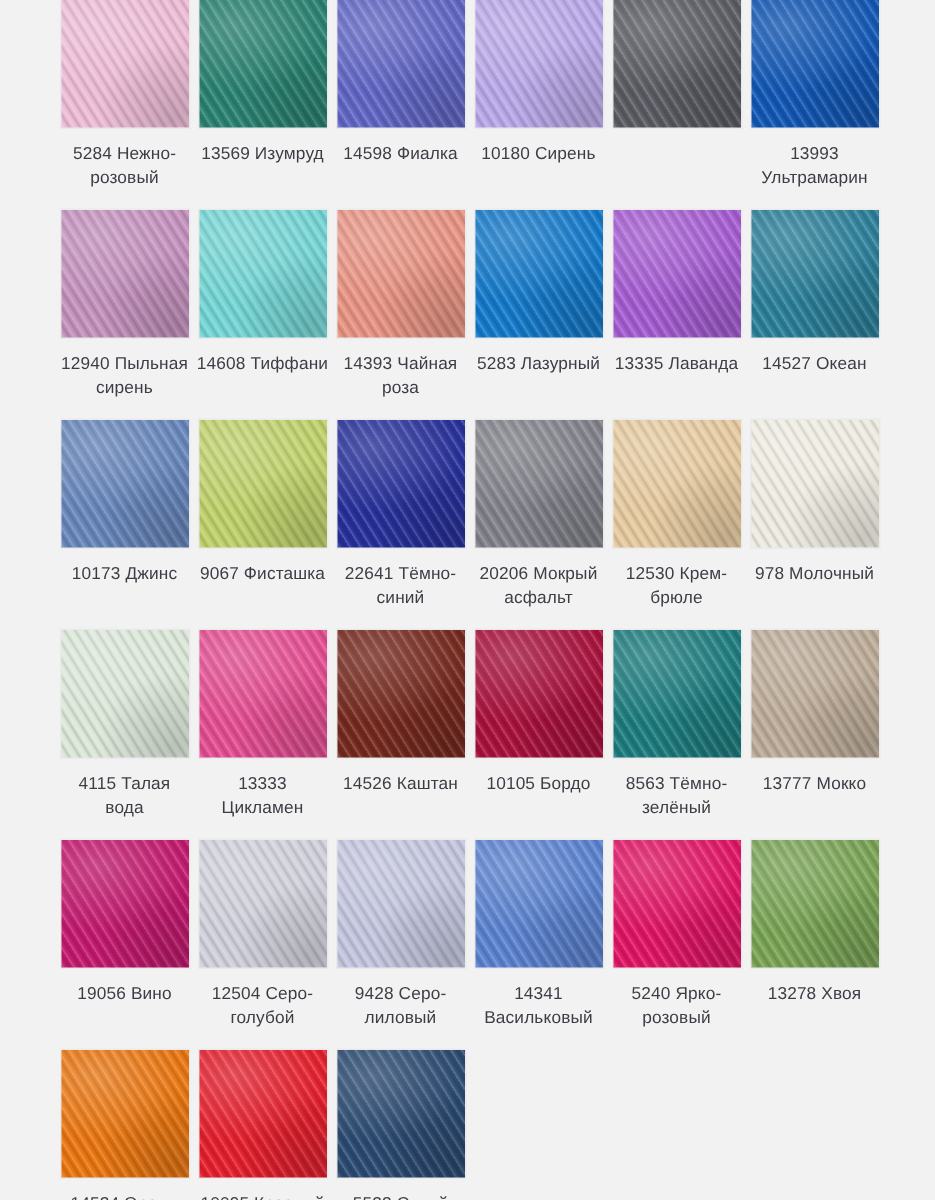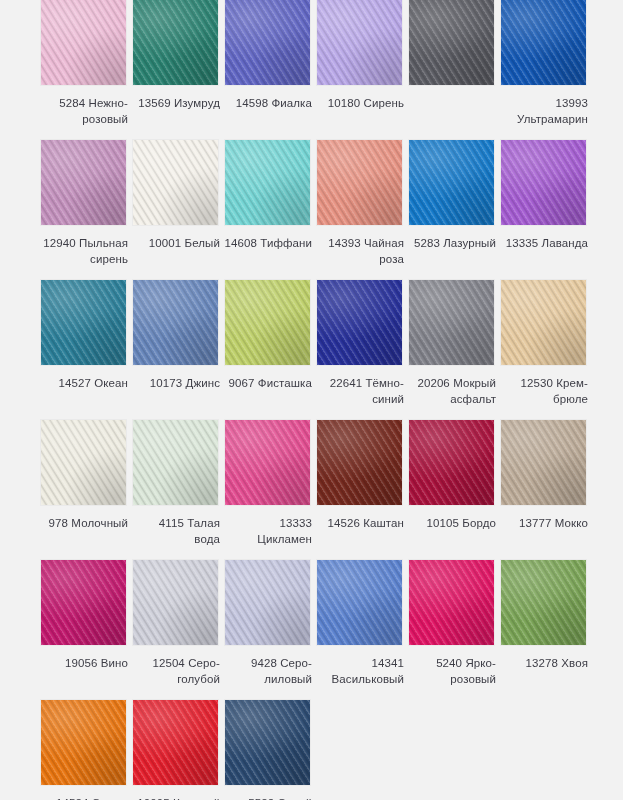--- a/index.html
+++ b/index.html
@@ -59,21 +59,21 @@
     content: "";
     position: absolute;
     inset: 0;
     background-image:
       radial-gradient(ellipse 120% 85% at 28% 20%, rgba(255,255,255,0.20), rgba(255,255,255,0) 62%),
       radial-gradient(ellipse 100% 100% at 88% 92%, rgba(0,0,0,0.16), rgba(0,0,0,0) 60%);
   }
   .swatch-label {
     margin-top: 10px;
     width: 90px;
-    text-align: right;
+    text-align: center;
     font-size: 11.5px;
     line-height: 16px;
     letter-spacing: 0.1px;
     color: #3d3d46;
     word-wrap: break-word;
   }
 </style>
 </head>
 <body style="background: rgb(242, 242, 242);">
 
@@ -99,24 +99,20 @@
     </div>
     <div class="swatch-cell">
       <div class="swatch-chip" style="background: rgb(18, 87, 180);"></div>
       <div class="swatch-label">13993 Ультрамарин</div>
     </div>
     <div class="swatch-cell">
       <div class="swatch-chip" style="background: rgb(195, 145, 189);"></div>
       <div class="swatch-label">12940 Пыльная сирень</div>
     </div>
     <div class="swatch-cell">
-      <div class="swatch-chip" style="background: rgb(244, 241, 234);"></div>
-      <div class="swatch-label">10001 Белый</div>
-    </div>
-    <div class="swatch-cell">
       <div class="swatch-chip" style="background: rgb(116, 213, 212);"></div>
       <div class="swatch-label">14608 Тиффани</div>
     </div>
     <div class="swatch-cell">
       <div class="swatch-chip" style="background: rgb(231, 147, 131);"></div>
       <div class="swatch-label">14393 Чайная роза</div>
     </div>
     <div class="swatch-cell">
       <div class="swatch-chip" style="background: rgb(20, 121, 201);"></div>
       <div class="swatch-label">5283 Лазурный</div>
@@ -161,20 +157,24 @@
       <div class="swatch-chip" style="background: rgb(227, 77, 145);"></div>
       <div class="swatch-label">13333 Цикламен</div>
     </div>
     <div class="swatch-cell">
       <div class="swatch-chip" style="background: rgb(117, 41, 30);"></div>
       <div class="swatch-label">14526 Каштан</div>
     </div>
     <div class="swatch-cell">
       <div class="swatch-chip" style="background: rgb(168, 17, 60);"></div>
       <div class="swatch-label">10105 Бордо</div>
+    </div>
+    <div class="swatch-cell">
+      <div class="swatch-chip" style="background: rgb(29, 124, 126);"></div>
+      <div class="swatch-label">8563 Тёмно-зелёный</div>
     </div>
     <div class="swatch-cell">
       <div class="swatch-chip" style="background: rgb(188, 171, 152);"></div>
       <div class="swatch-label">13777 Мокко</div>
     </div>
     <div class="swatch-cell">
       <div class="swatch-chip" style="background: rgb(194, 25, 110);"></div>
       <div class="swatch-label">19056 Вино</div>
     </div>
     <div class="swatch-cell">

